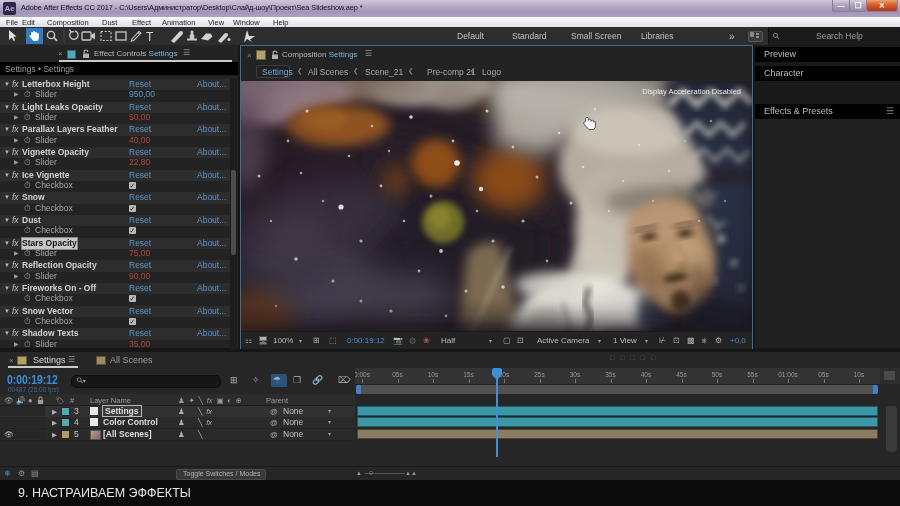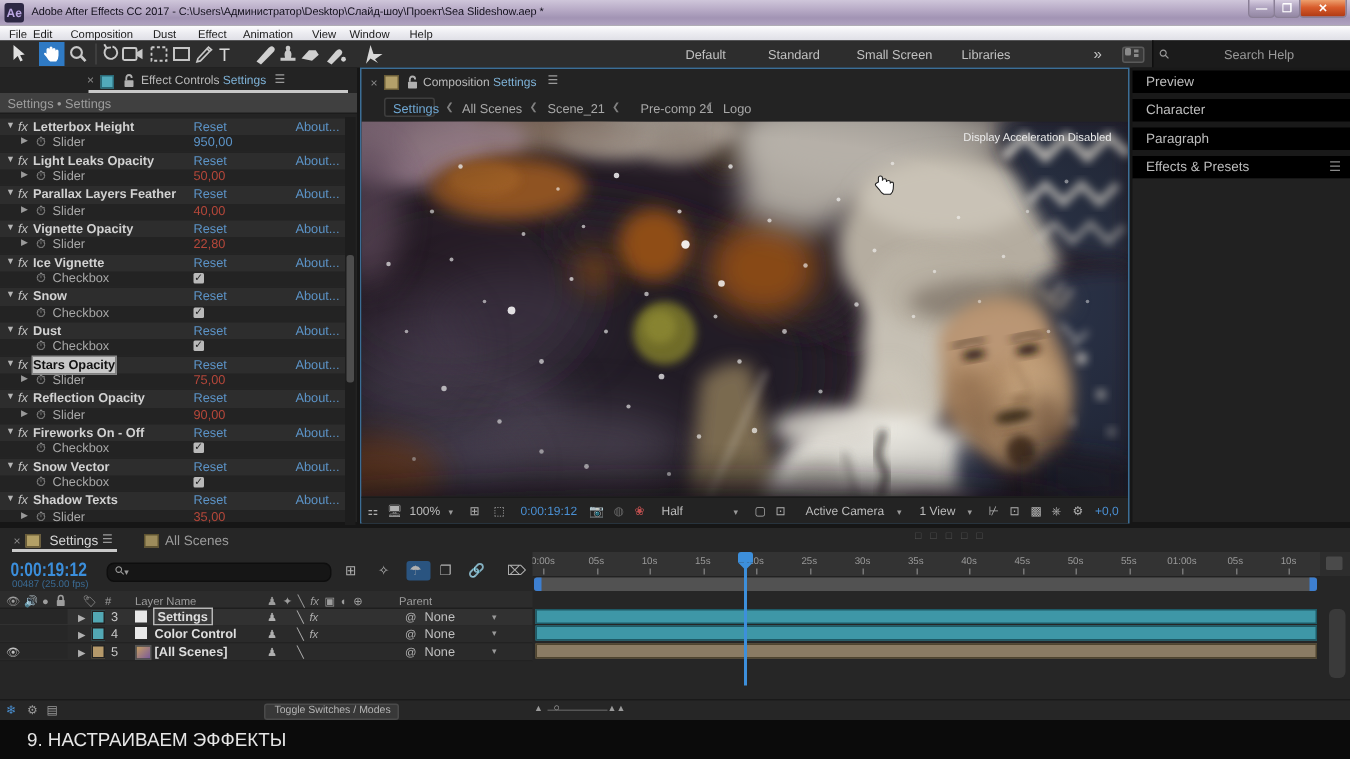--- a/index.html
+++ b/index.html
@@ -24,21 +24,21 @@
   
   #toolbar{left:0;top:27px;width:900px;height:18px;background:#2d2d2d;border-bottom:1px solid #161616;}
   .ws{position:absolute;top:4px;font-size:8.5px;color:#c2c2c2;}
   #searcharea{left:768px;top:0;width:132px;height:18px;background:#1b1b1b;border-left:1px solid #0f0f0f;}
   .tabtxt{font-size:8.5px;color:#9b9b9b;margin-top:16px;}
   .blue{color:#5c94c8;}
   .red{color:#b5473a;}
   
   #leftpanel{left:0;top:45px;width:238px;height:303px;background:#232323;}
   #lp-tabs{left:0;top:0;width:238px;height:17px;background:#232323;}
-  #lp-crumb{left:0;top:17px;width:238px;height:13px;background:#404040;border-bottom:1px solid #1c1c1c;}
+  #lp-crumb{left:0;top:17px;width:238px;height:13px;background:#000000;border-bottom:1px solid #1c1c1c;}
   #lp-rows{left:0;top:33px;width:231px;height:272px;}
   .erow{position:absolute;left:0;width:231px;height:11.3px;font-size:8.5px;line-height:11.3px;color:#c6c6c6;}
   .erow .nm{position:absolute;left:22px;font-weight:bold;color:#d2d2d2;white-space:nowrap;}
   .erow .tri{position:absolute;left:4px;font-size:6px;color:#b5b5b5;}
   .erow .fx{position:absolute;left:12px;font-style:italic;color:#c0c0c0;}
   .erow .rst{position:absolute;left:129px;text-align:right;}
   .erow .abt{position:absolute;left:197px;}
   .erow .tri2{position:absolute;left:14px;font-size:6px;color:#9a9a9a;}
   .erow .sw{position:absolute;left:24px;color:#a8a8a8;}
   .erow .lbl{position:absolute;left:35px;color:#a8a8a8;text-align:right;}
@@ -512,21 +512,20 @@
   <span style="position:absolute;left:432px;top:4px;color:#b0b0b0;">⊡</span>
   <span style="position:absolute;left:446px;top:4px;color:#b0b0b0;">▩</span>
   <span style="position:absolute;left:460px;top:4px;color:#b0b0b0;">⎈</span>
   <span style="position:absolute;left:474px;top:4px;color:#b0b0b0;">⚙</span>
   <span style="position:absolute;left:489px;top:4px;color:#4a90d4;">+0,0</span>
 </div>
 
 <div class="abs" id="rightpanel">
   <div class="rp-h" style="top:2px;"><span style="margin-left:9px">Preview</span></div>
   <div class="rp-h" style="top:21px;"><span style="margin-left:9px">Character</span></div>
-  <div class="rp-h" style="top:40px;"><span style="margin-left:9px">Paragraph</span></div>
   <div class="rp-h" style="top:59px;"><span style="margin-left:9px">Effects &amp; Presets</span><span style="position:absolute;right:6px;color:#8a8a8a;">☰</span></div>
   <div class="abs" style="left:0;top:74px;width:145px;height:229px;background:#212121;"></div>
 </div>
 
 <div class="abs" id="timeline">
   
   <span style="position:absolute;left:9px;top:4px;font-size:8px;color:#8a8a8a;">×</span>
   <span style="position:absolute;left:17px;top:4px;width:8px;height:7px;background:#b3a066;border:1px solid #6a5d38;"></span>
   <span style="position:absolute;left:33px;top:3px;font-size:9px;color:#d6d6d6;">Settings</span>
   <span style="position:absolute;left:68px;top:3px;font-size:8px;color:#9a9a9a;">☰</span>

